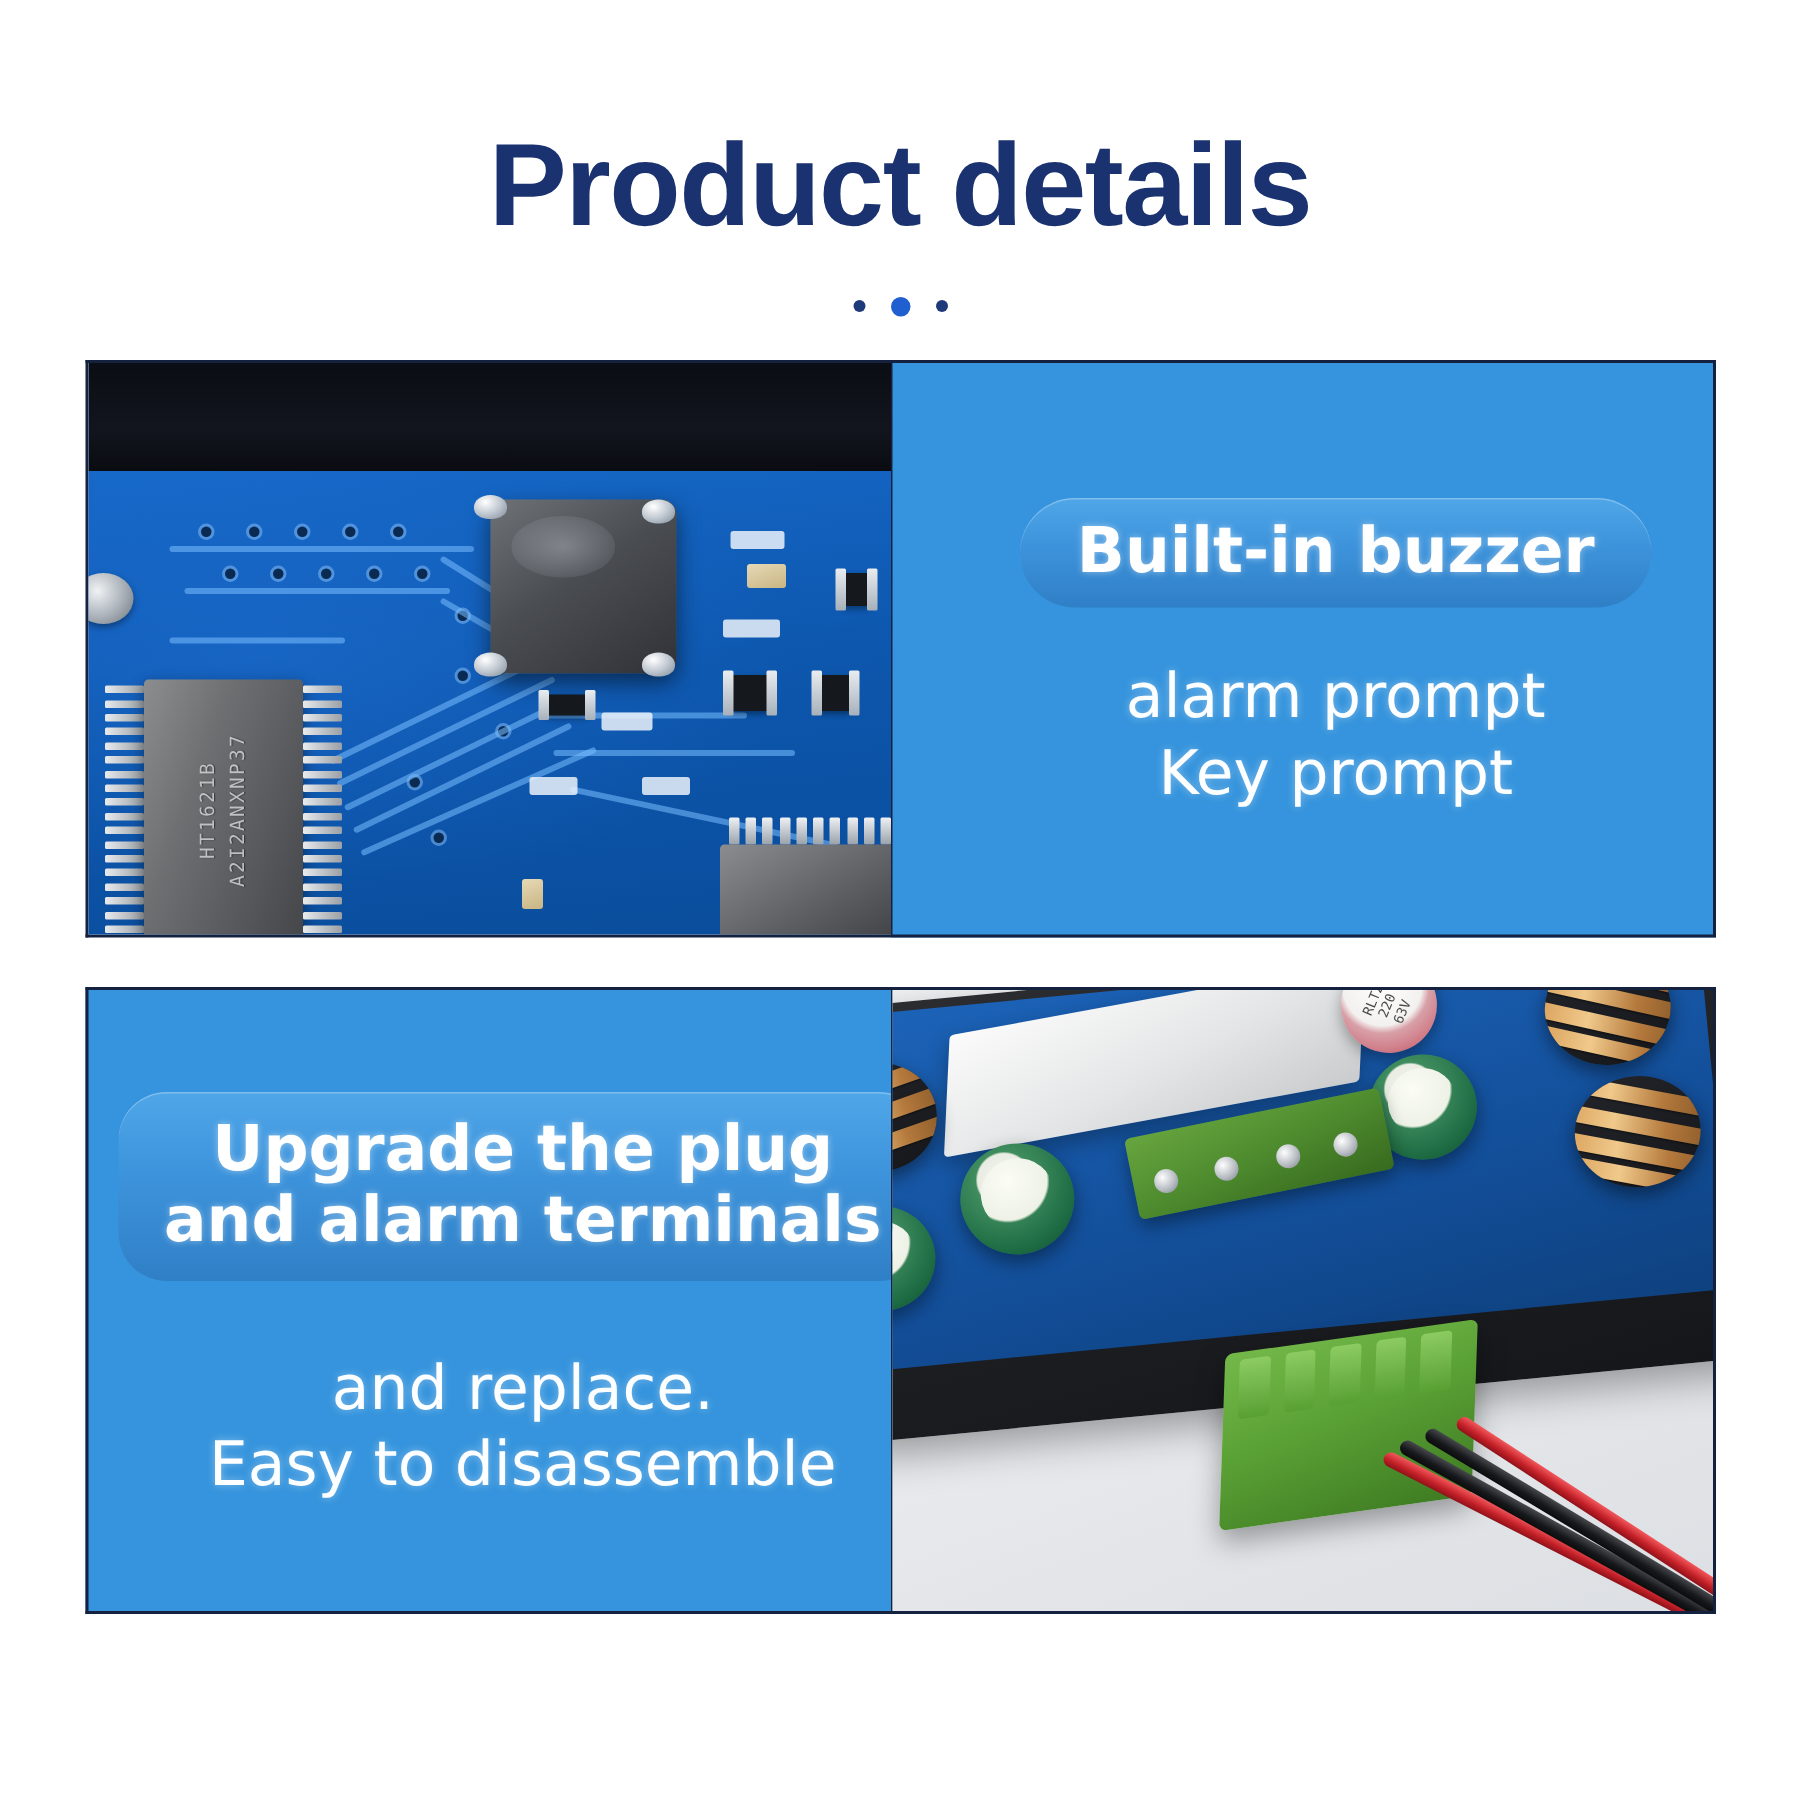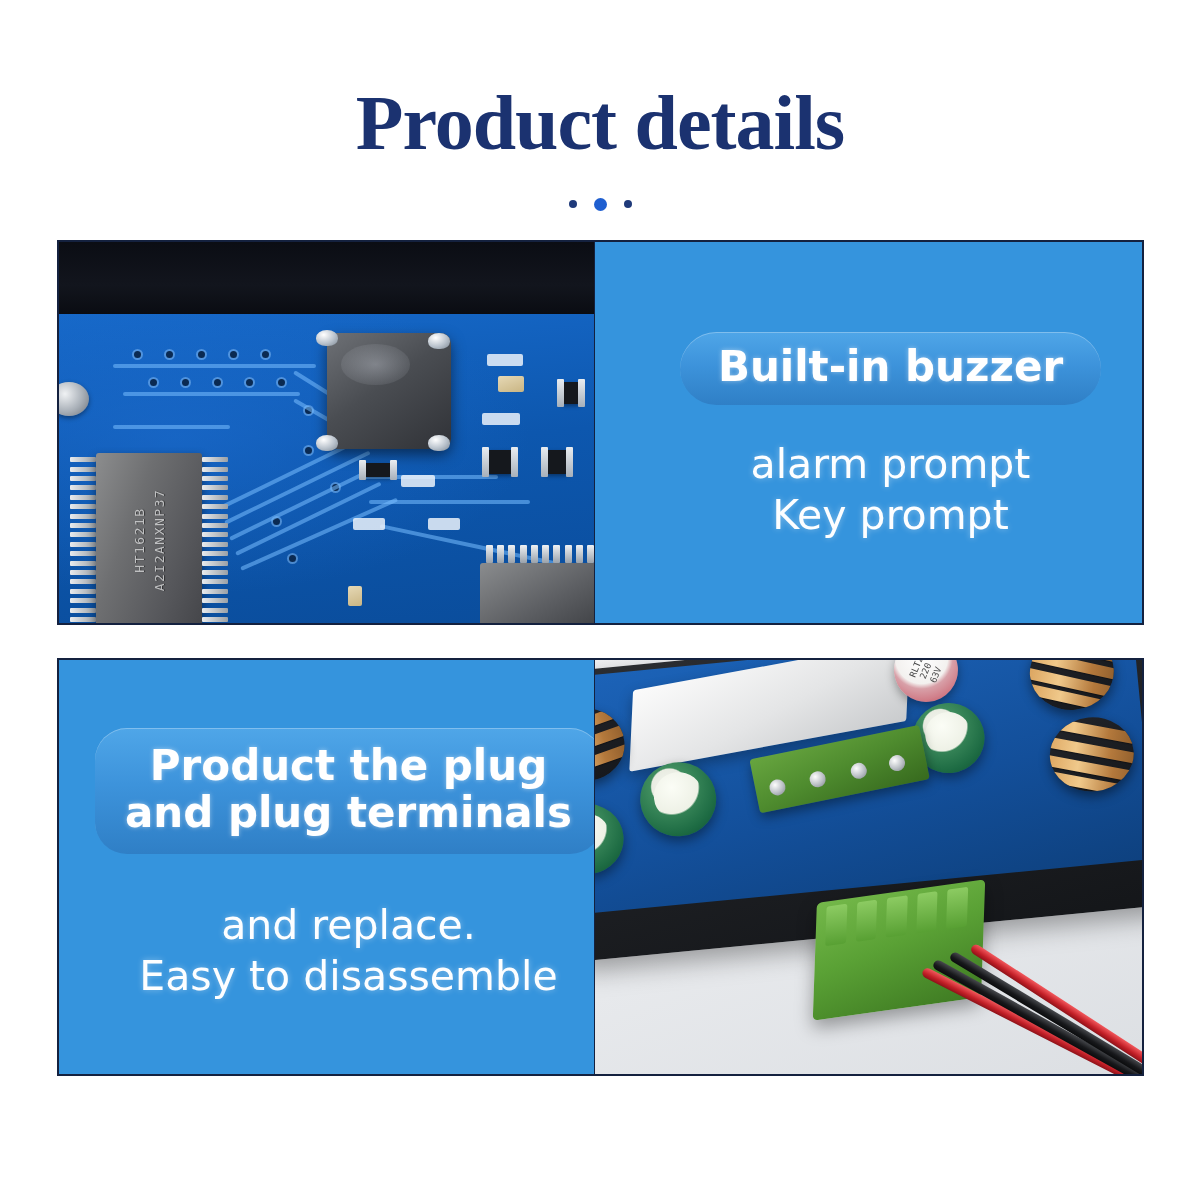--- a/index.html
+++ b/index.html
@@ -23,21 +23,21 @@
   
   .page-title {
     position: absolute;
     left: 0; right: 0;
     top: 84px;
     text-align: center;
     font-size: 78px;
     font-weight: bold;
     letter-spacing: -1px;
     color: #1b3270;
-    font-family: Liberation Serif, serif;
+    font-family: Liberation Sans, sans-serif;
     line-height: 1;
     white-space: nowrap;
   }
 
   .dots-row {
     position: absolute;
     left: 0; right: 0;
     top: 194px;
     display: flex;
     align-items: center;
@@ -580,22 +580,22 @@
       </div>
     </div>
 
   </div>
 
   <div class="panel-row row-bottom">
 
     <div class="panel panel-text-upgrade">
       <div class="text-panel-inner">
         <div class="pill pill-double">
-          <span class="pill-line">Product the plug</span>
-          <span class="pill-line">and plug terminals</span>
+          <span class="pill-line">Upgrade the plug</span>
+          <span class="pill-line">and alarm terminals</span>
         </div>
         <div class="body-text">
           <span class="body-line">and replace.</span>
           <span class="body-line">Easy to disassemble</span>
         </div>
       </div>
     </div>
 
     <div class="panel panel-photo-module">
       <div class="module-photo">

